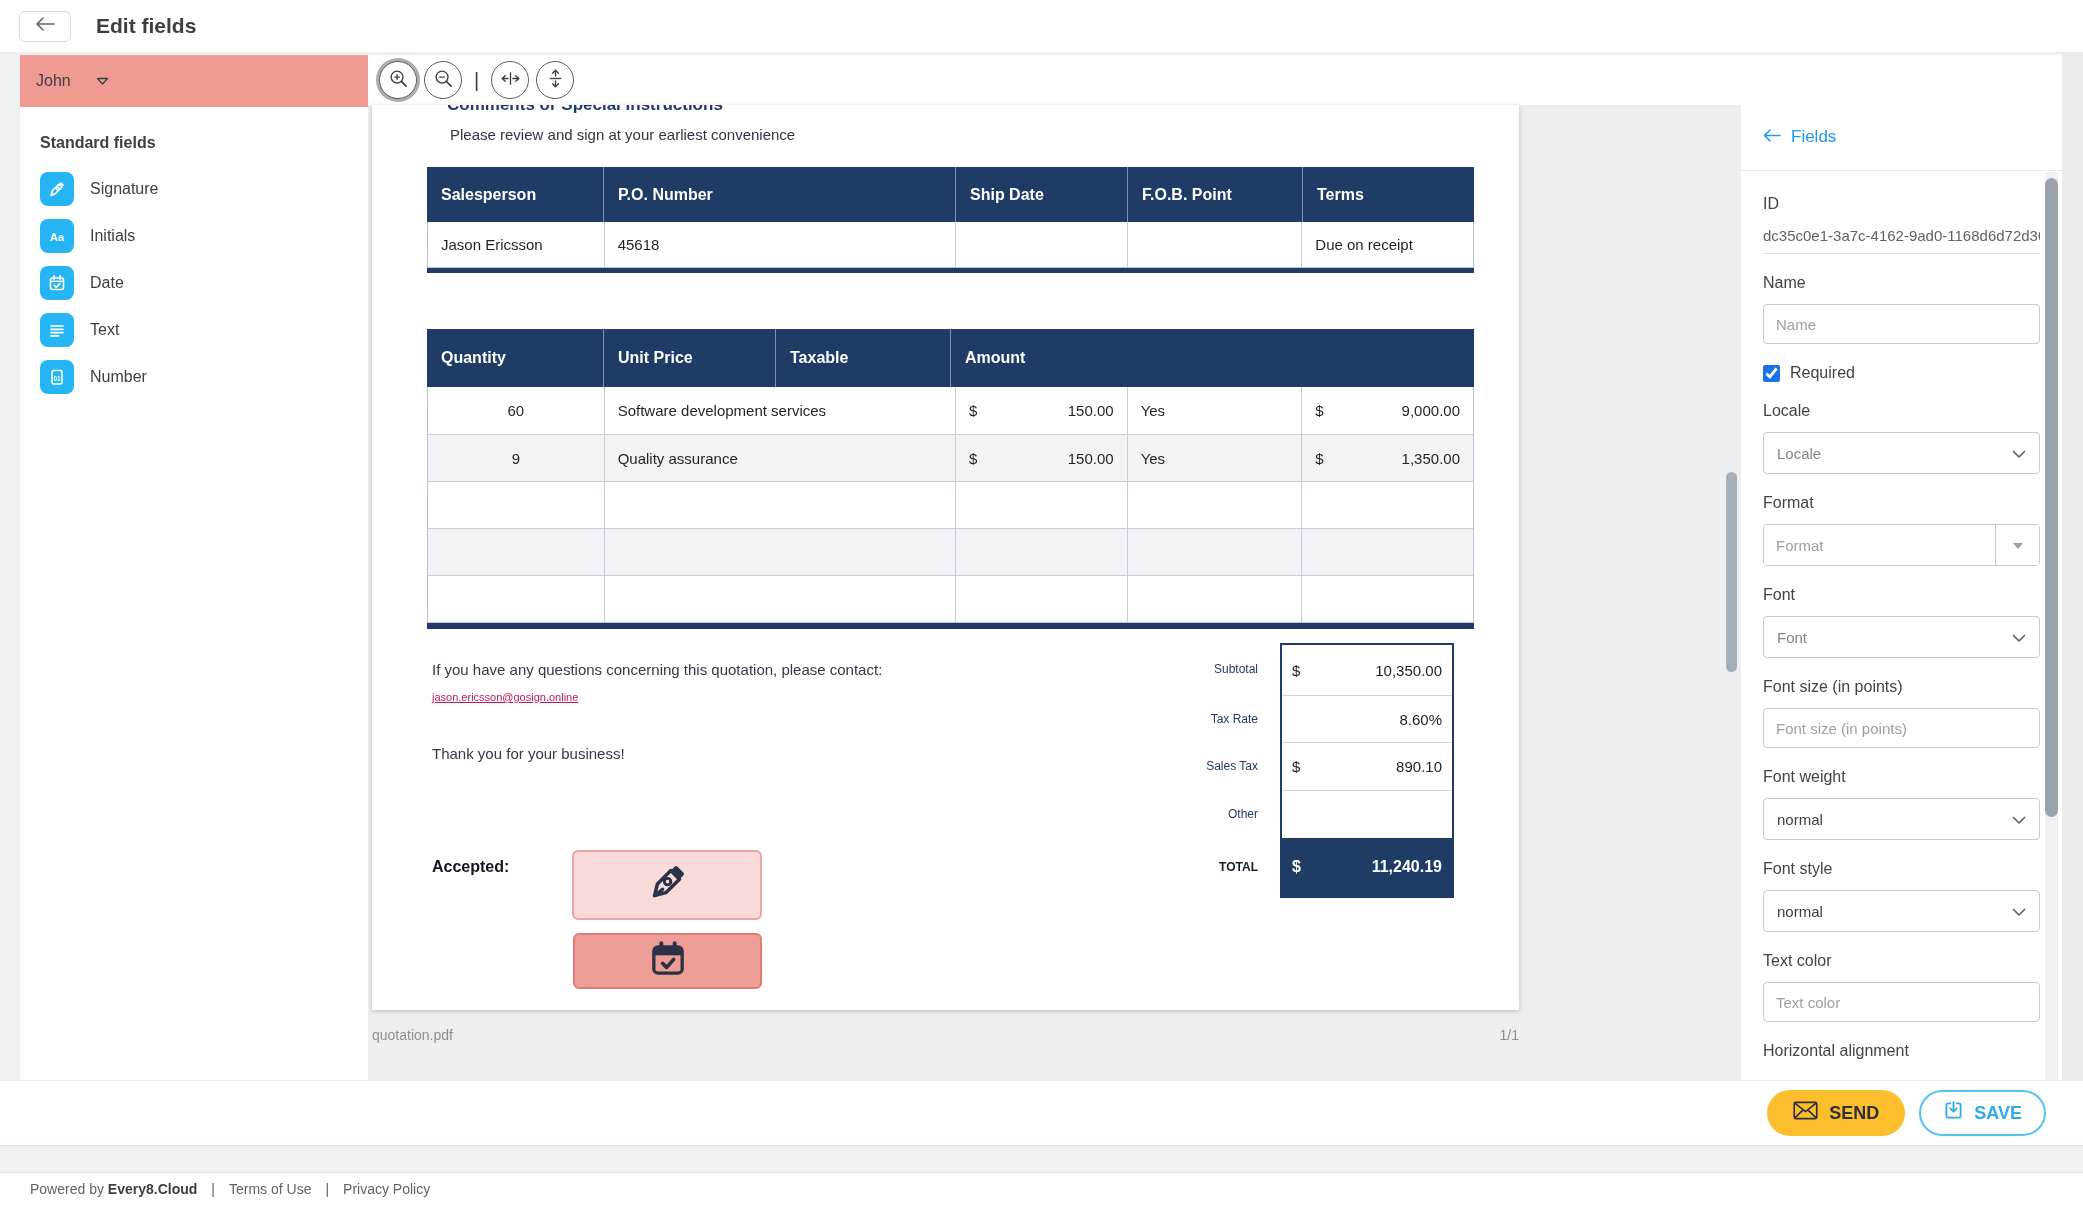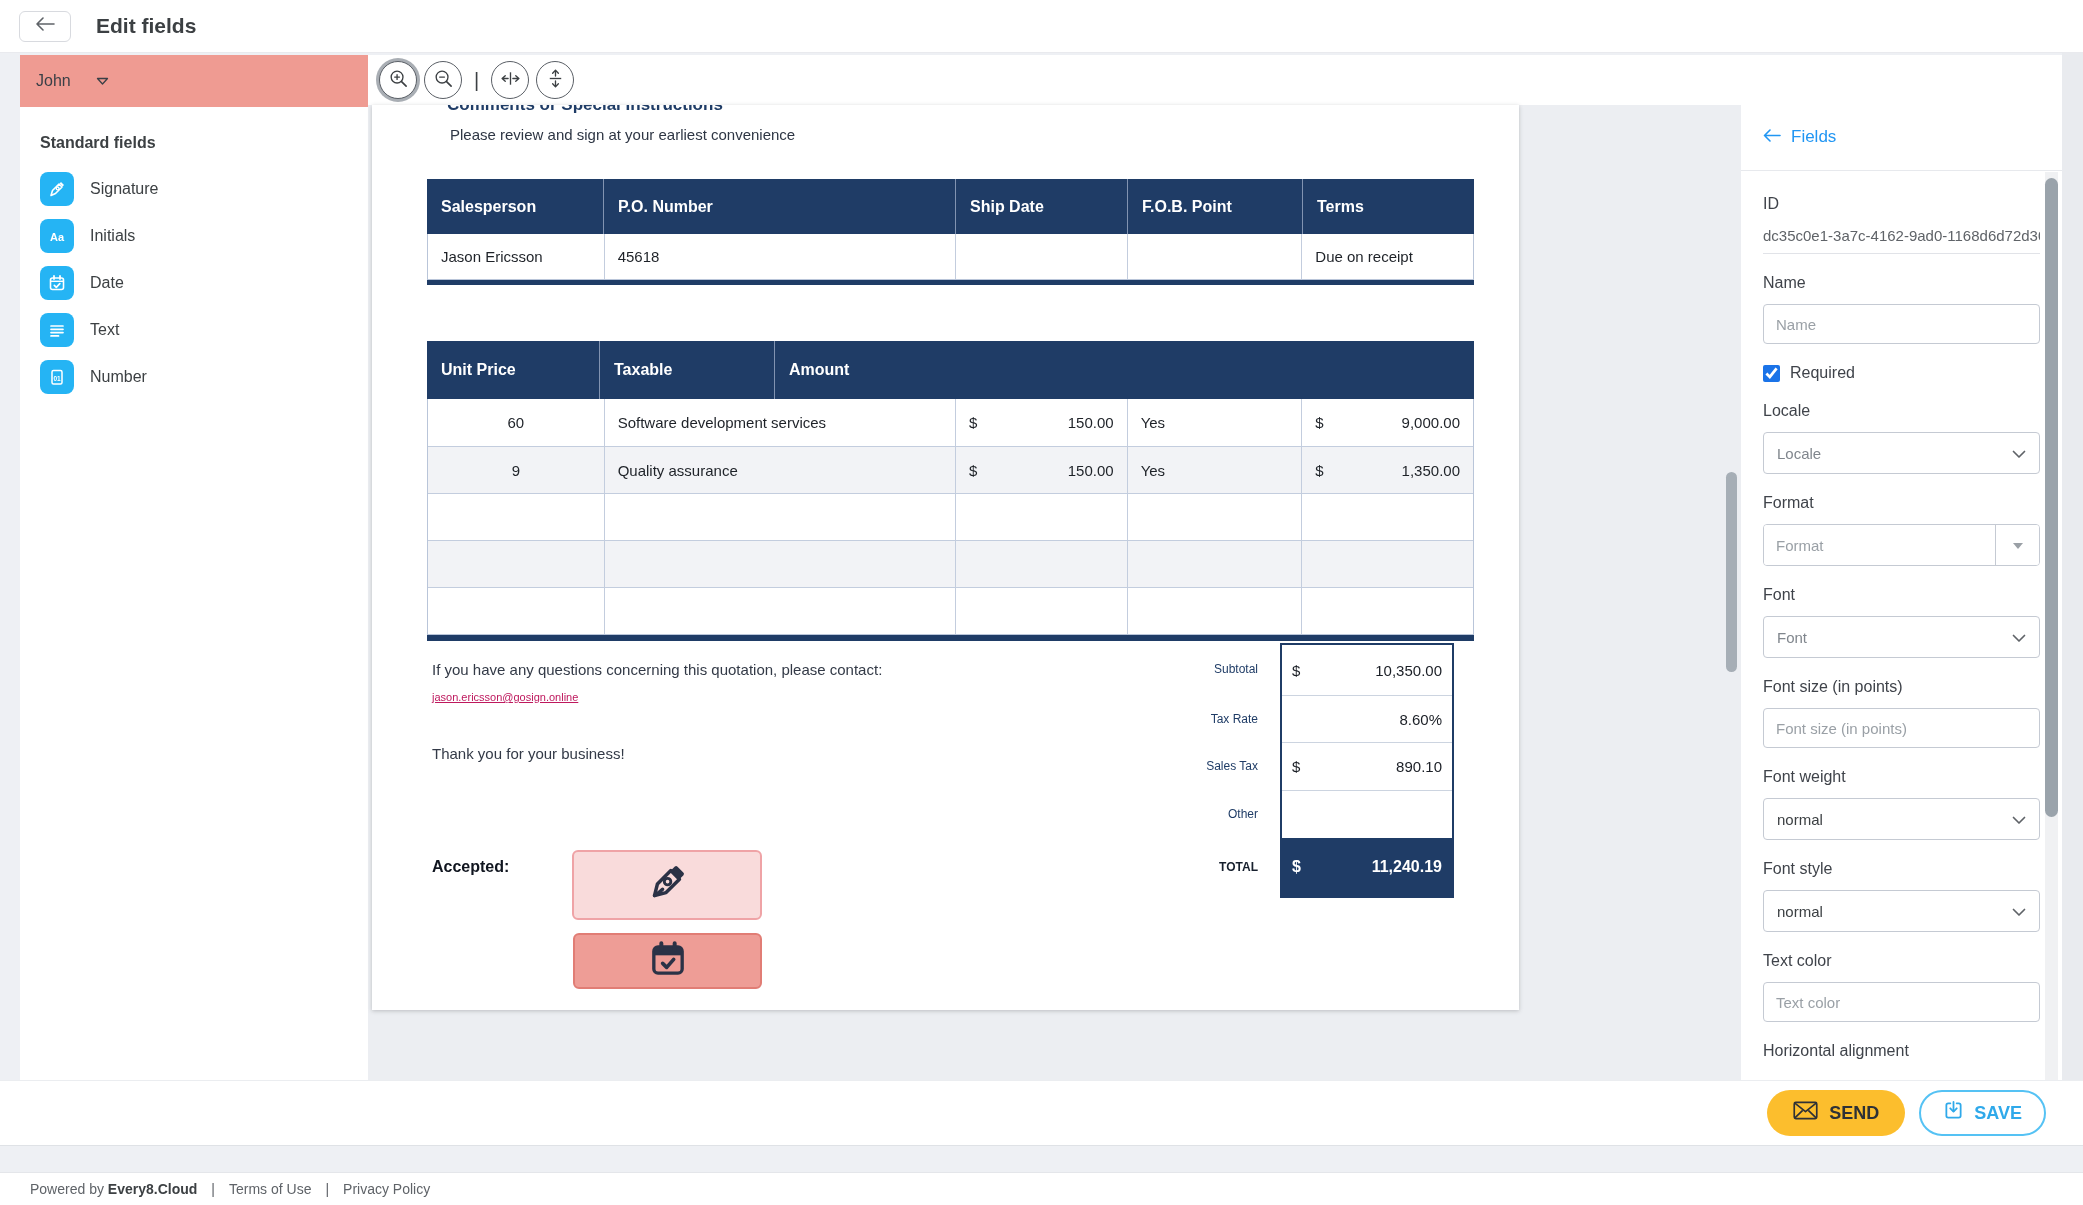--- a/index.html
+++ b/index.html
@@ -40,21 +40,21 @@
   .viewer-scrollbar { position:absolute; right:4px; top:417px; width:11px; height:200px;
     background:#a6aeb6; border-radius:6px; }
 
   
   .doc-heading { position:absolute; left:75px; top:-10px; font-size:17px; font-weight:700; color:#1f3c66; }
   .doc-note { position:absolute; left:78px; top:21px; font-size:15px; color:#2e3644; }
 
   .ptable { position:absolute; left:55px; width:1047px; }
   .info-table { top:62px; }
   .items-table { top:224px; }
-  .ptable-head { display:flex; background:#1f3c66; color:#fff; font-weight:700; font-size:16px;margin-top:12px; }
+  .ptable-head { display:flex; background:#1f3c66; color:#fff; font-weight:700; font-size:16px; }
   .info-table .ptable-head { height:55px; }
   .items-table .ptable-head { height:58px; }
   .hcell { display:flex; align-items:center; padding-left:14px; border-left:1px solid #8193b1; }
   .hcell:first-child { border-left:none; }
   .ptable-body { border:1px solid #b9c5d9; border-top:none; background:#fff; }
   .brow { display:flex; }
   .info-table .brow { height:45px; }
   .items-table .brow { height:47px; }
   .items-table .brow:nth-child(even) { background:#f2f3f6; }
   .brow + .brow { border-top:1px solid #c3cdde; }
@@ -277,20 +277,21 @@
             <div class="bcell c3"></div>
             <div class="bcell c4"></div>
             <div class="bcell c5">Due on receipt</div>
           </div>
         </div>
         <div class="navy-bar"></div>
       </div>
 
       <div class="ptable items-table">
         <div class="ptable-head">
+          <div class="hcell c1">Quantity</div>
           <div class="hcell c3">Unit Price</div>
           <div class="hcell c4">Taxable</div>
           <div class="hcell c5">Amount</div>
         </div>
         <div class="ptable-body">
           <div class="brow">
             <div class="bcell c1 center">60</div>
             <div class="bcell c2">Software development services</div>
             <div class="bcell c3 money">
                 <span>$</span>
@@ -394,20 +395,24 @@
               <span></span>
             </div>
           <div class="tvrow total">
               <span>$</span>
               <span>11,240.19</span>
             </div>
         </div>
       </div>
     </div>
 
+    <div class="doc-caption">
+      <span>quotation.pdf</span>
+      <span>1/1</span>
+    </div>
     <div class="viewer-scrollbar"></div>
   </div>
 
   <div class="props">
     <div class="fields-back">
       <span>
         <svg width="18" height="13" viewBox="0 0 18 13">
             <path d="M7 1 L1.5 6.5 L7 12 M1.5 6.5 H17" stroke="#2196f3" stroke-width="1.6" fill="none" stroke-linecap="round" stroke-linejoin="round"></path>
           </svg>
       </span>

